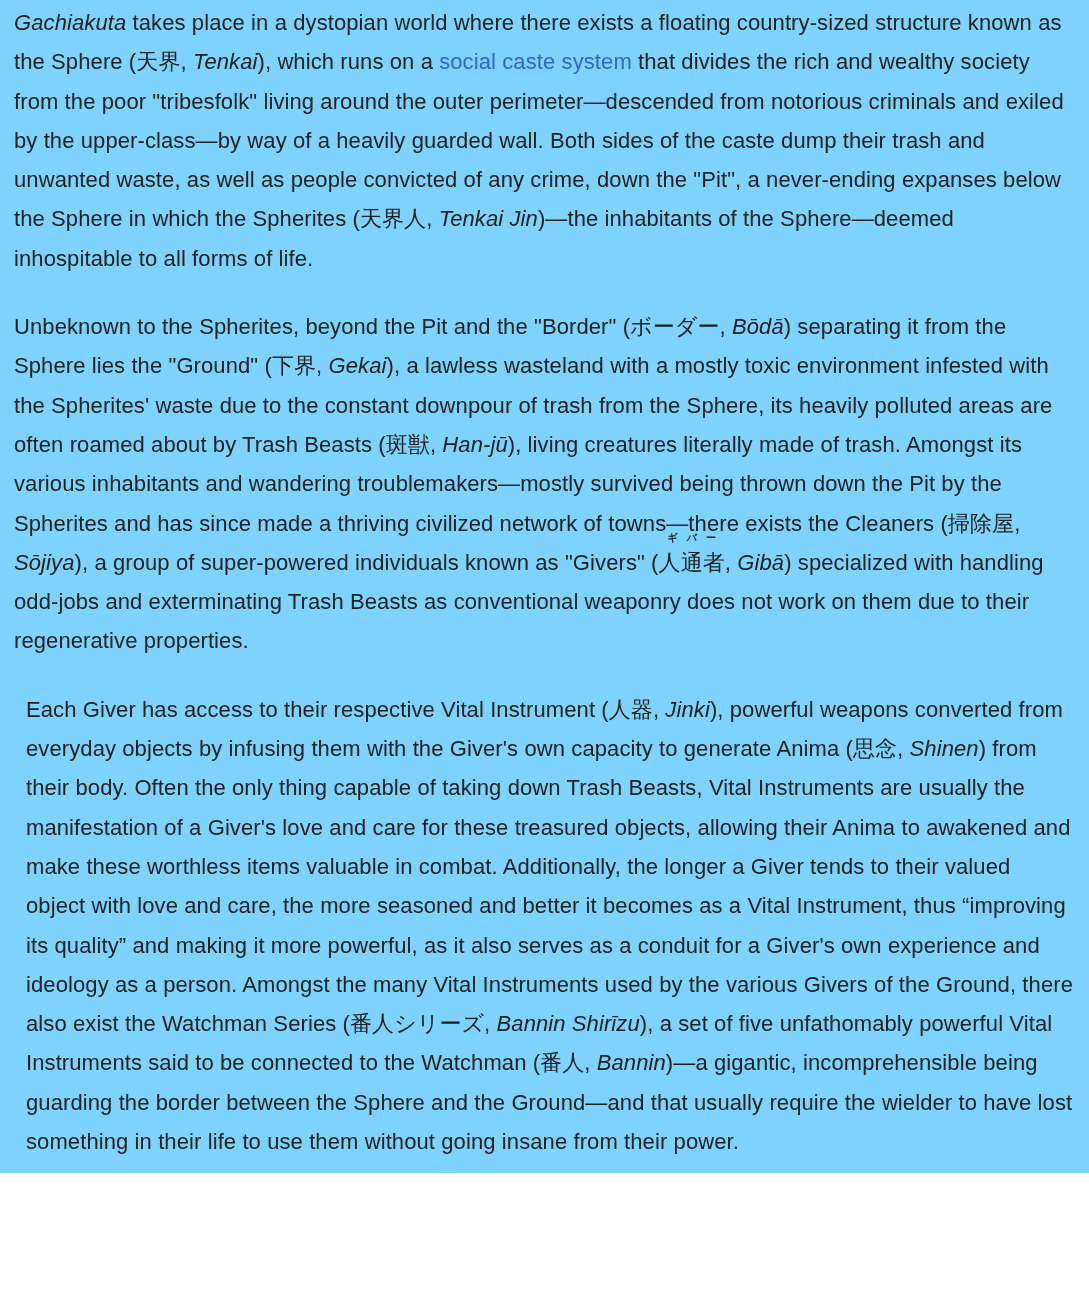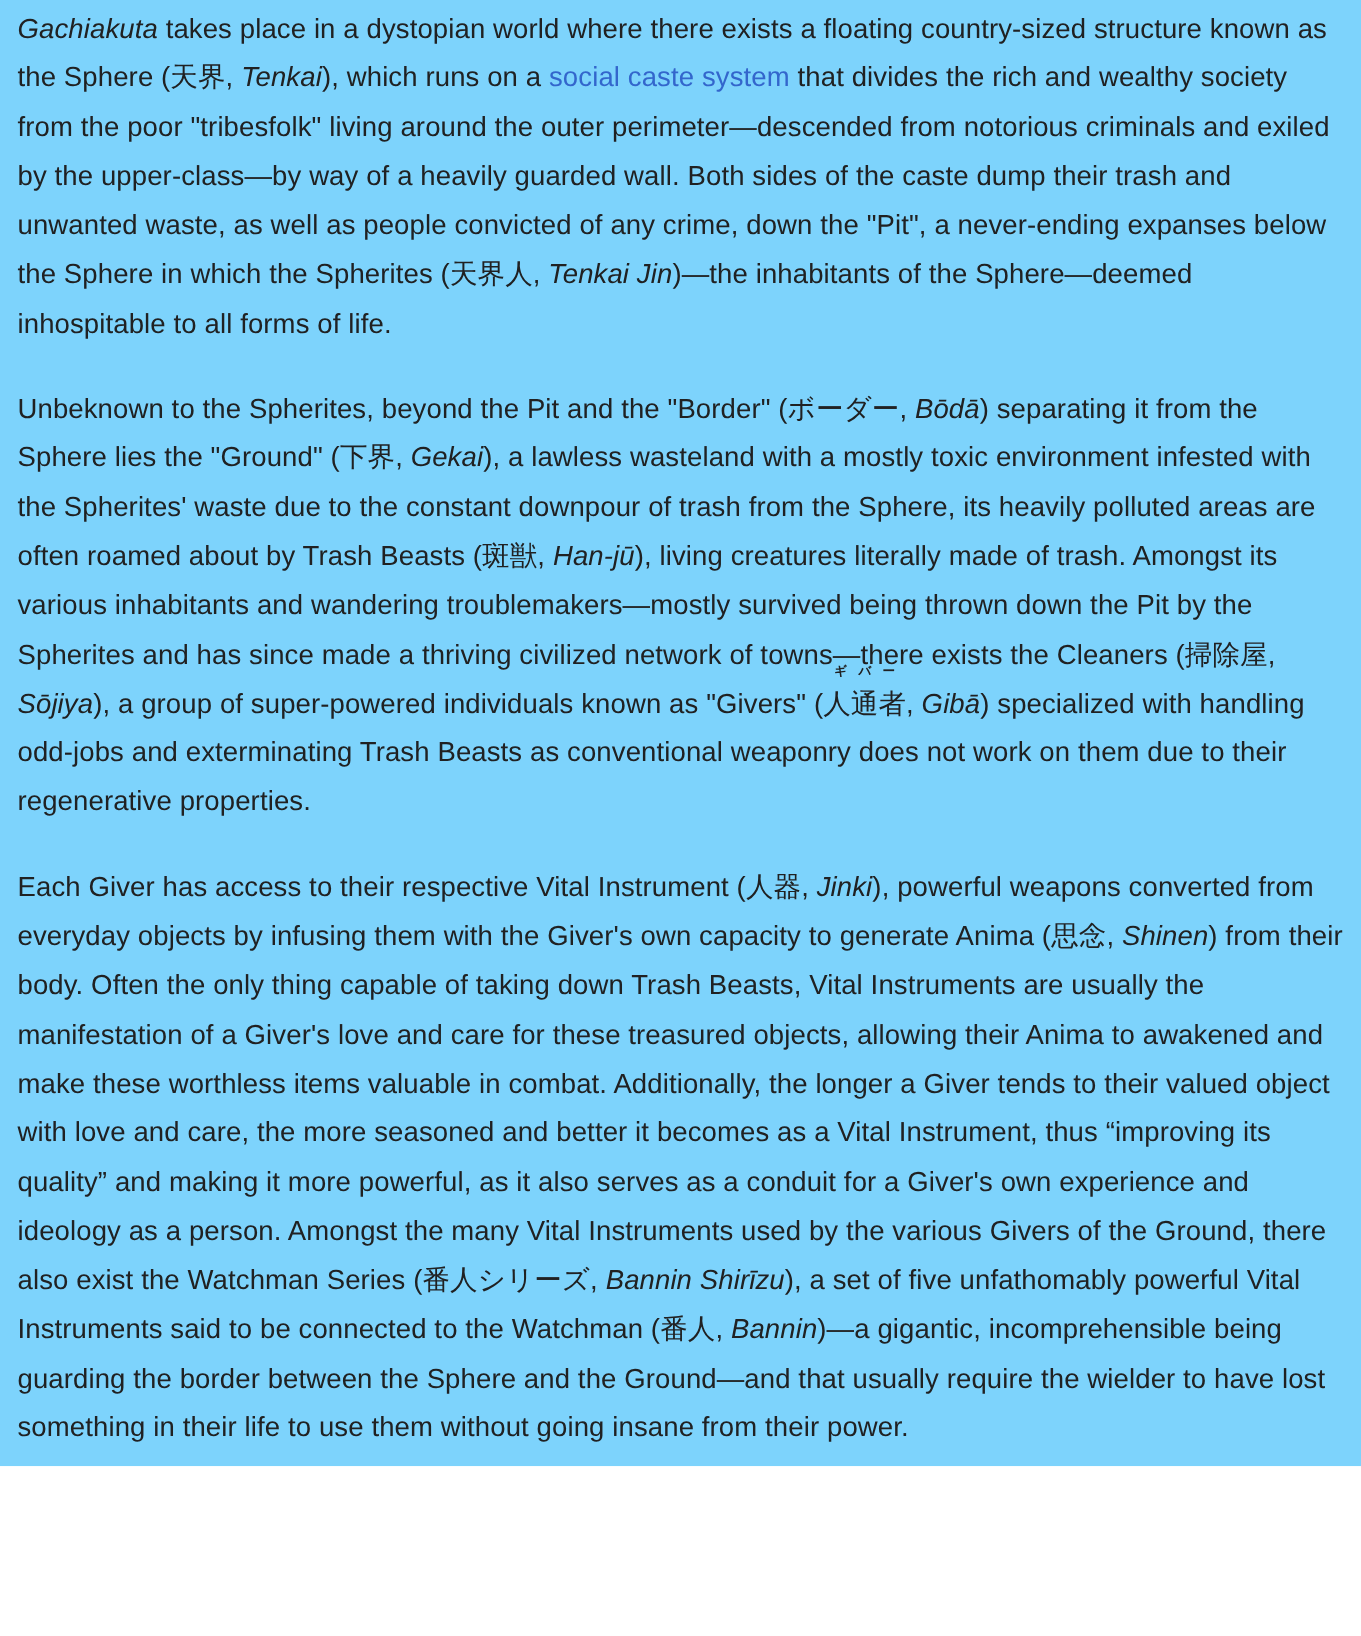--- a/index.html
+++ b/index.html
@@ -14,21 +14,21 @@
     background: #7dd3fc;
     color: #202122;
     font-family: "Liberation Sans", "DejaVu Sans", sans-serif;
   }
   .para {
     font-size: 22px;
     line-height: 39.3px;
     margin: 0 0 29px 0;
     letter-spacing: 0.1px;
   }
-  .para:last-child { margin-bottom: 0; }
+  .para:last-child { margin-bottom: 0; margin-left: 12px; }
   .para i { font-style: italic; }
   a.wikilink {
     color: #3366cc;
     text-decoration: none;
     cursor: pointer;
   }
   .rb-wrap {
     position: relative;
     display: inline-block;
     line-height: inherit;

